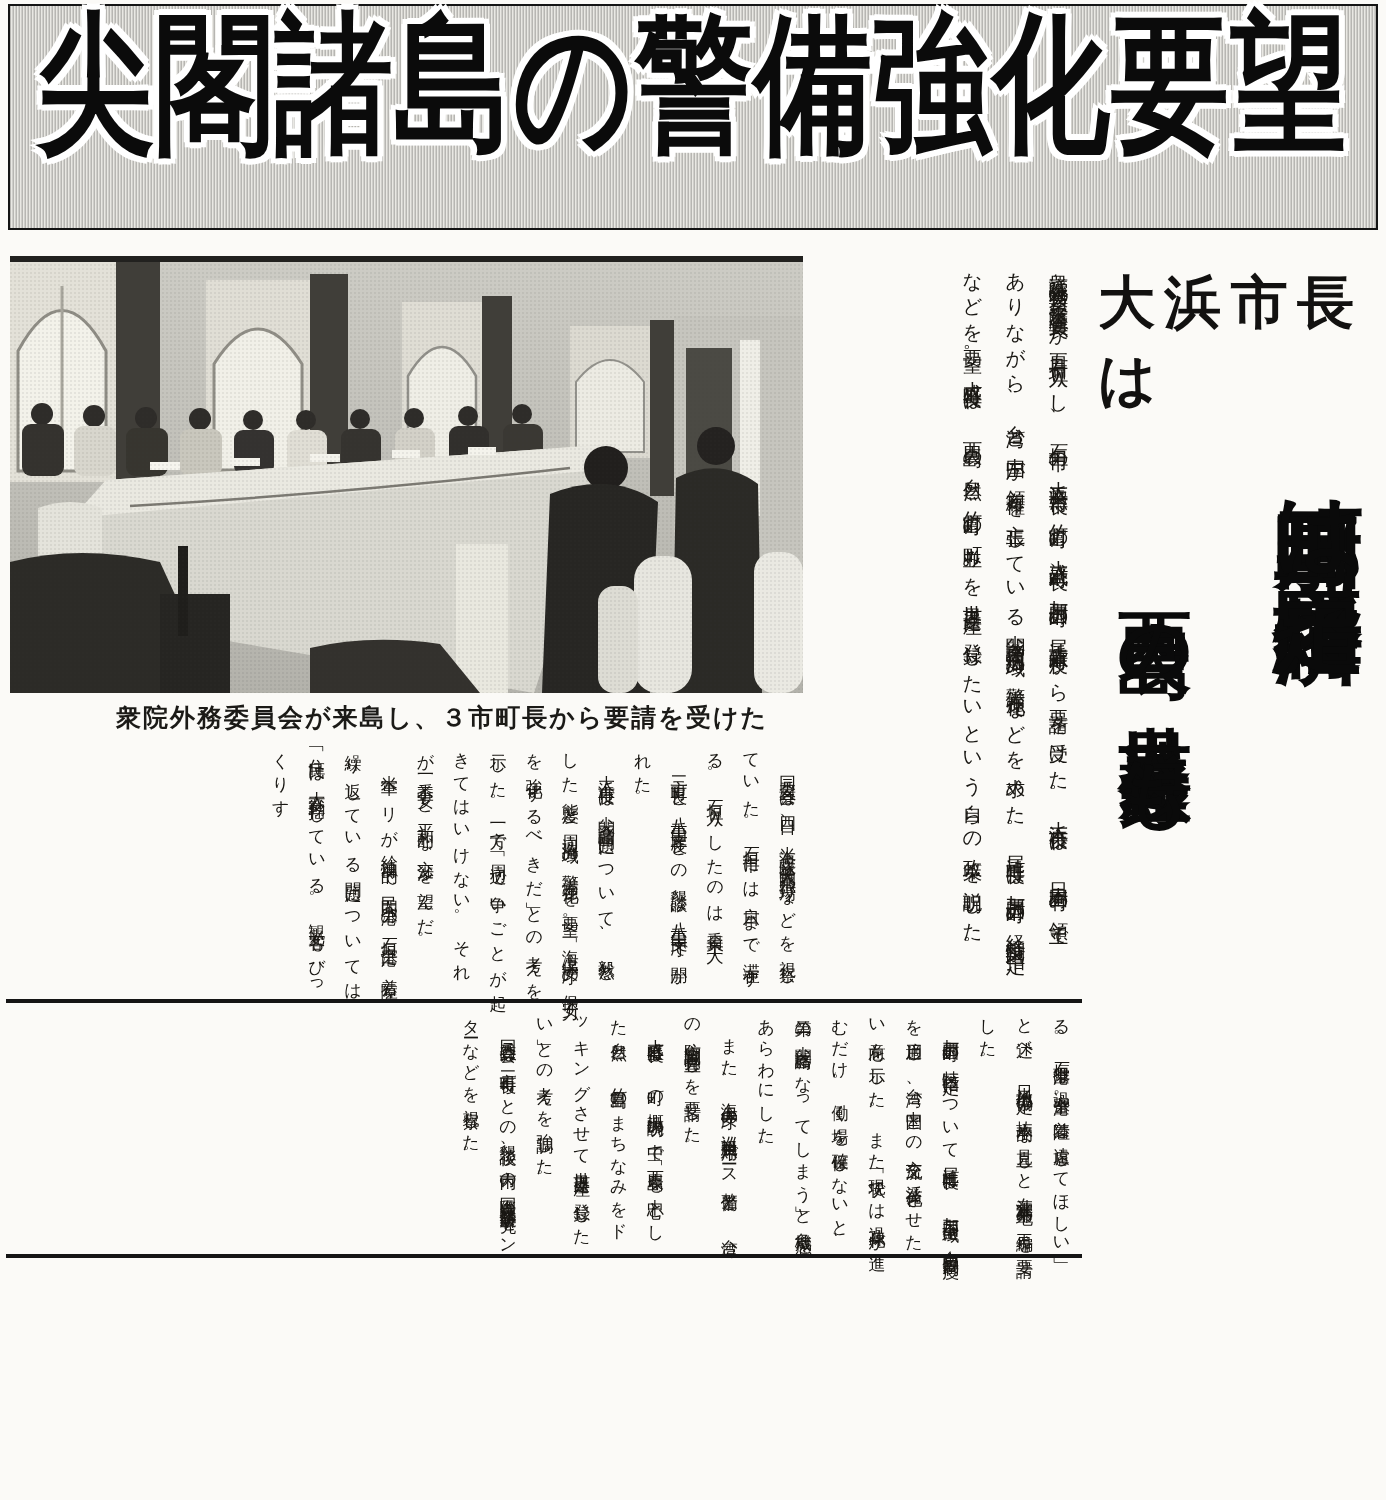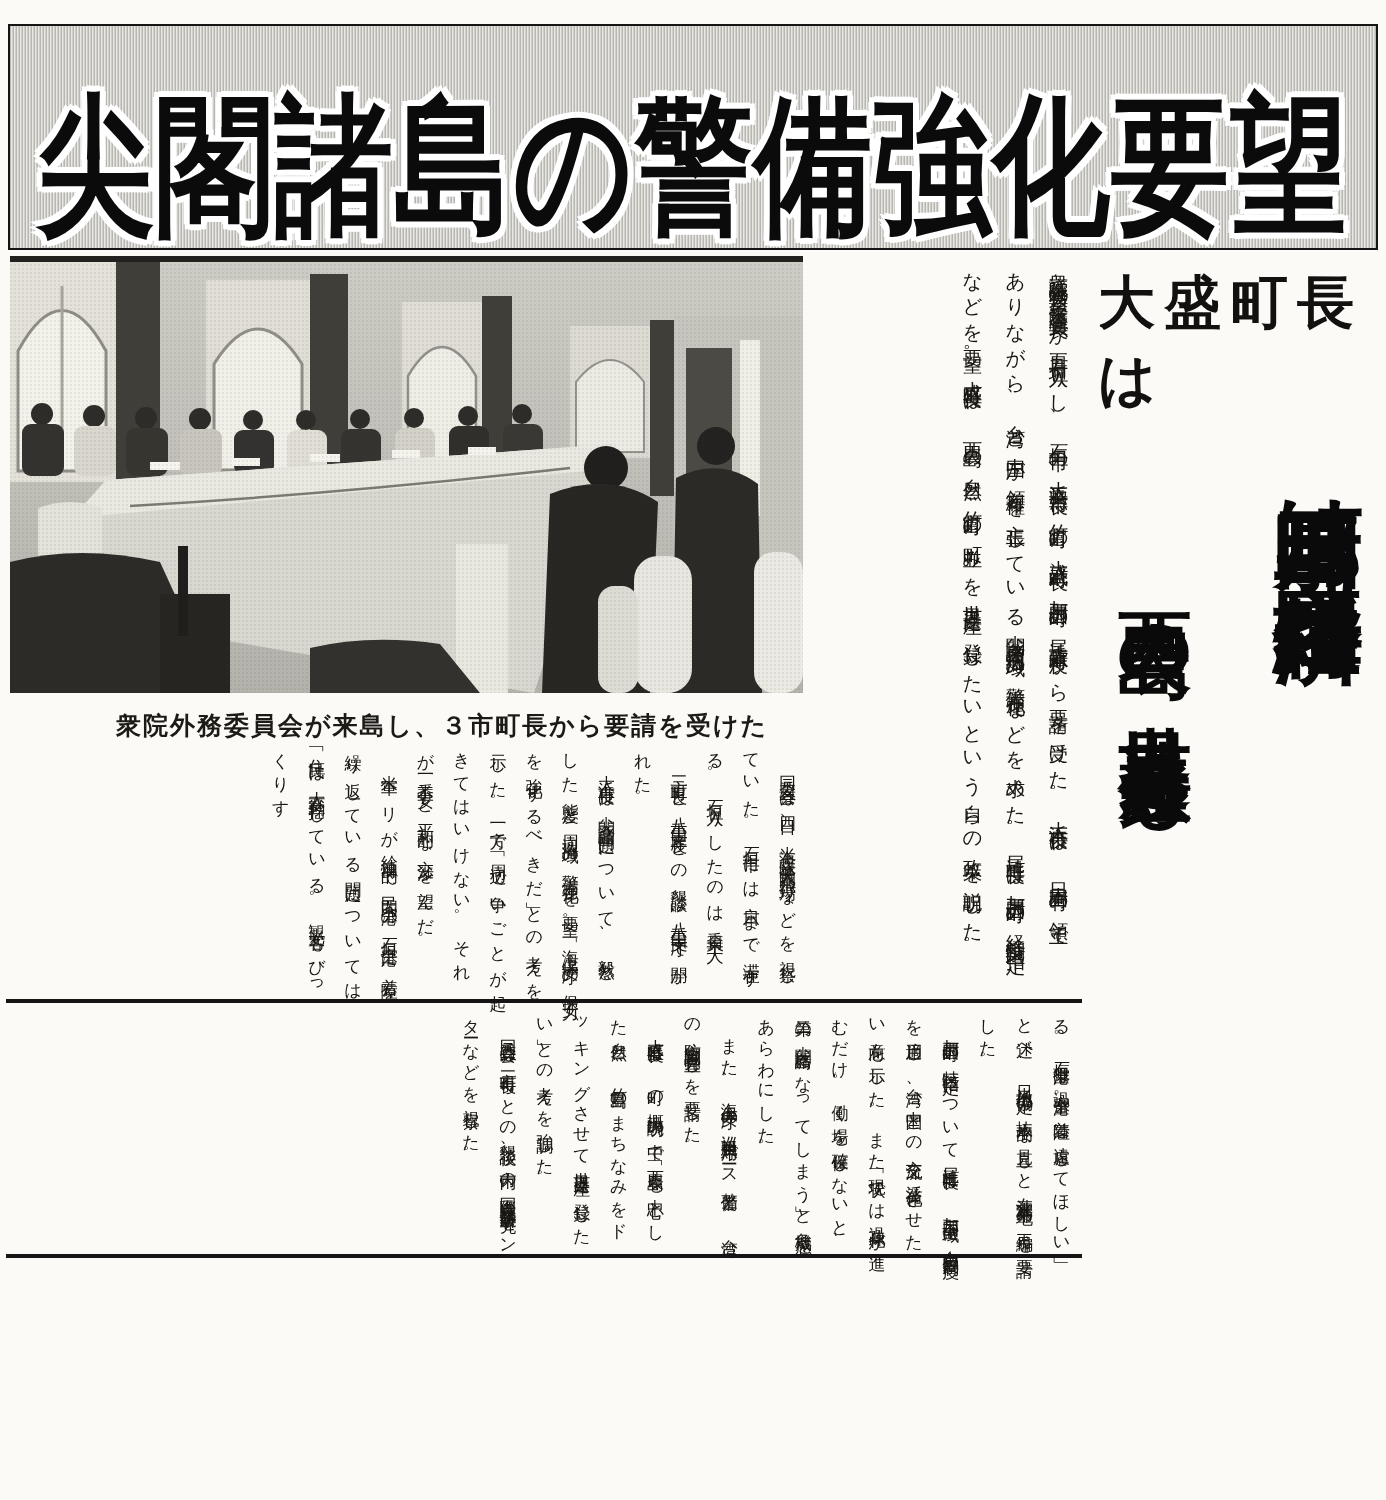--- a/index.html
+++ b/index.html
@@ -3,41 +3,41 @@
 <meta charset="utf-8">
 <style>
   html,body{margin:0;padding:0;}
   body{
     width:1386px;height:1500px;position:relative;overflow:hidden;
     background:#fbfaf7;color:#161410;
     font-family:"DejaVu Serif","Liberation Serif",serif;
   }
   
   .banner{
-    position:absolute;left:8px;top:24px;width:1366px;height:222px;
+    position:absolute;left:8px;top:4px;width:1366px;height:222px;
     background:repeating-linear-gradient(90deg,#b7b6b2 0 1px,#e9e8e3 1px 2px,#cfceca 2px 3px);
     border:2px solid #141414;
-    display:flex;align-items:flex-end;justify-content:center;
+    display:flex;align-items:flex-start;justify-content:center;
   }
   .banner-title{
     margin:0;white-space:nowrap;
     font-family:"DejaVu Sans","Liberation Sans",sans-serif;
     font-weight:900;font-size:118px;letter-spacing:1px;color:#0b0b0b;
     transform:scaleY(1.28);transform-origin:center;
     text-shadow:
       -6px 0 0 #ffffff, 6px 0 0 #ffffff, 0 -5px 0 #ffffff, 0 5px 0 #ffffff,
       -5px -4px 0 #ffffff, 5px -4px 0 #ffffff, -5px 4px 0 #ffffff, 5px 4px 0 #ffffff;
   }
   
   .photo{position:absolute;left:10px;top:256px;width:793px;height:437px;background:#bdbcb6;overflow:hidden;}
   .photo svg{display:block;}
   .photo-caption{
     position:absolute;left:116px;top:701px;
     font-family:"DejaVu Sans","Liberation Sans",sans-serif;
-    font-size:25px;font-weight:600;letter-spacing:2px;color:#1b1a17;white-space:nowrap;margin-top:8px;
+    font-size:25px;font-weight:600;letter-spacing:2px;color:#1b1a17;white-space:nowrap;
   }
   
   .kicker{
     position:absolute;left:1098px;top:264px;width:256px;
     font-family:"DejaVu Sans","Liberation Sans",sans-serif;
     font-weight:800;font-size:57px;line-height:77px;color:#121110;
   }
   .kicker-line{text-align:justify;text-align-last:justify;text-justify:inter-character;}
   
   .v-head{
@@ -159,21 +159,21 @@
       <rect x="588" y="330" width="40" height="107" rx="16" fill="#dddcd4"></rect>
     </g>
 
     <rect x="0" y="0" width="793" height="437" fill="url(#dots)" opacity="0.20"></rect>
     <rect x="0" y="0" width="793" height="6" fill="#22211f"></rect>
   </svg>
 </figure>
 <figcaption class="photo-caption">衆院外務委員会が来島し、３市町長から要請を受けた</figcaption>
 
 <div class="kicker">
-  <div class="kicker-line">大盛町長は</div>
+  <div class="kicker-line">大浜市長は</div>
 </div>
 
 <div class="v-head v-head-primary">与那国町は経済特区指定</div>
 <div class="v-head v-head-secondary">西表島の世界遺産登録も</div>
 
 <div class="v-text lead">衆議院外務委員会（米澤隆委員長）が五日石垣入りし、石垣市の大浜長照市長、竹富町の大盛武町長、与那国町の尾辻吉兼町長から要請を受けた。大浜市長は、日本固有の領土でありながら、台湾と中国が領有権を主張している尖閣諸島周辺海域の警備強化などを求めた。尾辻町長は与那国町の経済特別区指定などを要望。大盛町長は、西表島の自然と竹富町の町並みを世界遺産に登録したいという自らの政策を説明した。</div>
 
 <div class="v-text band1">　同委員会は四日、米海兵隊普天間飛行場などを視察していた。石垣市には六日まで滞在する。石垣入りしたのは委員十二人。
 　三市町長と八重山支庁長との懇談は八重山支庁で開かれた。
 　大浜市長は尖閣諸島問題について、毅然とした態度と周辺海域の警備強化を要望。「海上保安庁の保安力を強化するべきだ」との考えを示した。一方で「周辺で争いごとが起きてはいけない。それが一番不安」と平和的な交渉を望んだ。

